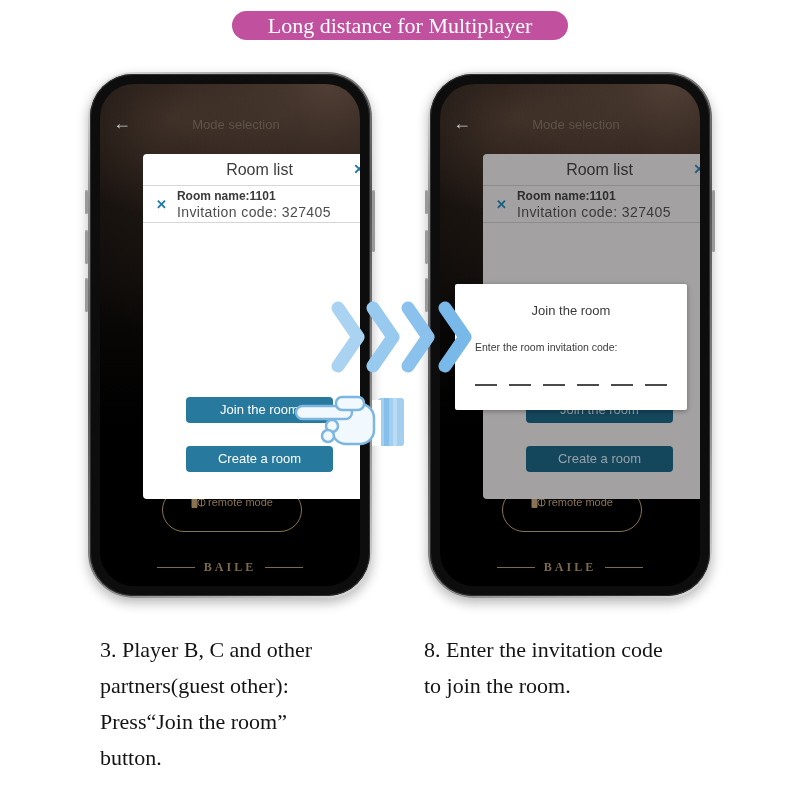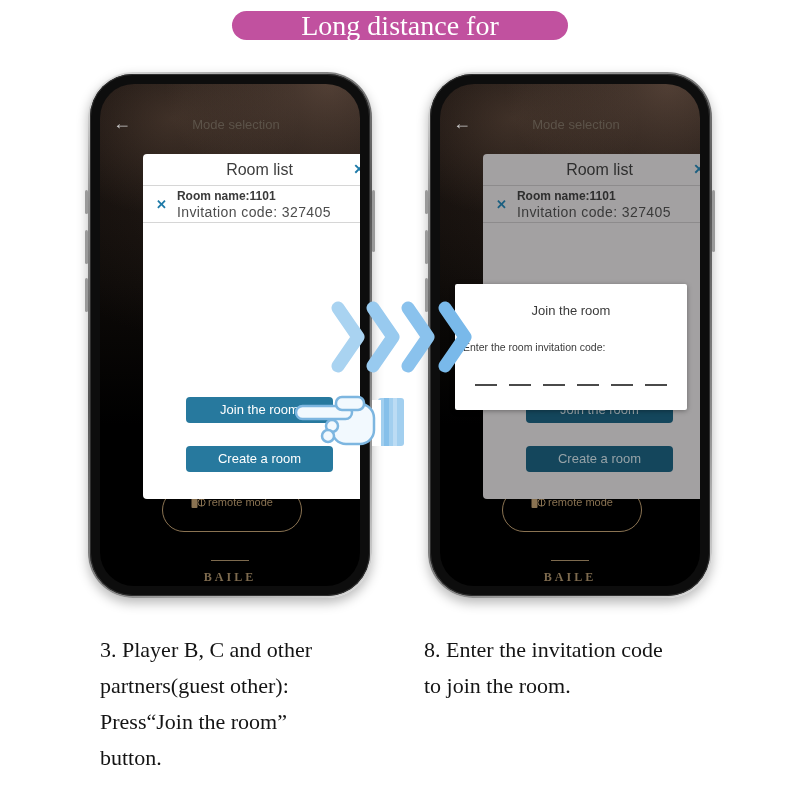--- a/index.html
+++ b/index.html
@@ -4,21 +4,21 @@
 <style>
   html,body{margin:0;padding:0;}
   body{
     width:800px;height:800px;position:relative;background:#ffffff;
     font-family:"Liberation Sans", sans-serif;overflow:hidden;
   }
   
   .banner{
     position:absolute;left:232px;top:11px;width:336px;height:29px;
     background:#c1519f;border-radius:16px;color:#fff;
-    font-family:"Liberation Serif", serif;font-size:28px;
+    font-family:"Liberation Serif", serif;font-size:22px;
     text-align:center;line-height:29px;
   }
   
   .phone{position:absolute;top:72px;width:284px;height:526px;}
   .phone.left{left:88px;}
   .phone.right{left:428px;}
   .frame{
     position:absolute;inset:0;border-radius:45px;
     background:linear-gradient(145deg,#ececec 0%,#8f8f8f 18%,#545454 45%,#8c8c8c 75%,#dcdcdc 100%);
     box-shadow:0 5px 12px rgba(0,0,0,.28);
@@ -63,35 +63,35 @@
   .card.dimmed .card-close,.card.dimmed .room-x{color:#1b5f80;}
   .card.dimmed .room-name{color:#2e2e2e;}
   .card.dimmed .room-code{color:#3a3a3a;}
   .card.dimmed .btn{background:#14465c;color:#97a3a8;}
   
   .modal{
     position:absolute;left:15px;top:200px;width:232px;height:126px;
     background:#fff;border-radius:2px;z-index:3;box-shadow:0 1px 5px rgba(0,0,0,.35);
   }
   .modal-title{text-align:center;padding-top:19px;font-size:13px;color:#3a3a3a;}
-  .modal-prompt{margin:23px 0 0 8px;font-size:10.5px;color:#3a3a3a;}
+  .modal-prompt{margin:23px 0 0 20px;font-size:10.5px;color:#3a3a3a;}
   .code-slots{position:absolute;left:20px;right:20px;bottom:24px;
     display:flex;justify-content:space-between;}
   .code-slot{width:22px;height:2px;background:#4a4a4a;}
   
   .remote-pill{
     position:absolute;left:62px;top:404px;width:140px;height:44px;z-index:1;
     border:1px solid #8a7352;border-radius:22px;
     display:flex;justify-content:center;align-items:flex-start;gap:2px;
     padding-top:7px;box-sizing:border-box;color:#8a7352;font-size:11px;
   }
   .brand{
     position:absolute;left:0;right:0;top:476px;display:flex;align-items:center;
     justify-content:center;gap:9px;color:#7d6a4e;z-index:1;
-    font-family:"Liberation Serif", serif;font-size:12px;font-weight:bold;letter-spacing:3px;flex-direction:column;
+    font-family:"Liberation Serif", serif;font-size:12px;font-weight:bold;letter-spacing:3px;
   }
   .brand-line{width:38px;height:1px;background:#7d6a4e;}
   
   .chev{position:absolute;top:300px;z-index:10;}
   .hand{position:absolute;left:292px;top:388px;z-index:11;}
   
   .caption{
     position:absolute;font-family:"Liberation Serif", serif;font-size:22px;
     color:#141414;line-height:36px;
   }

